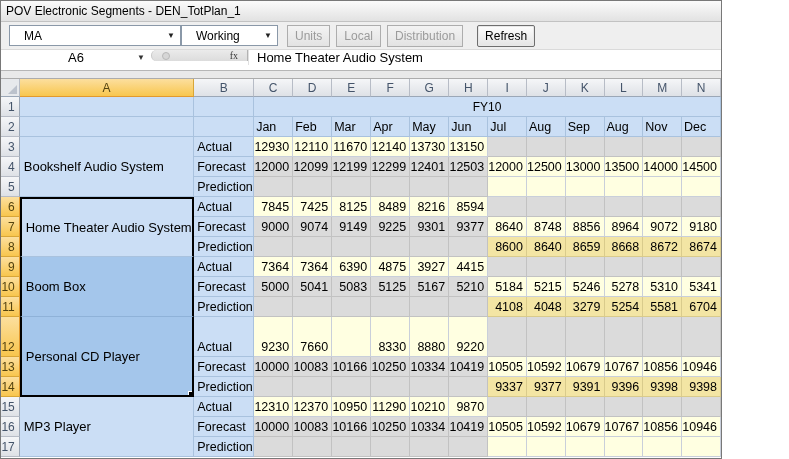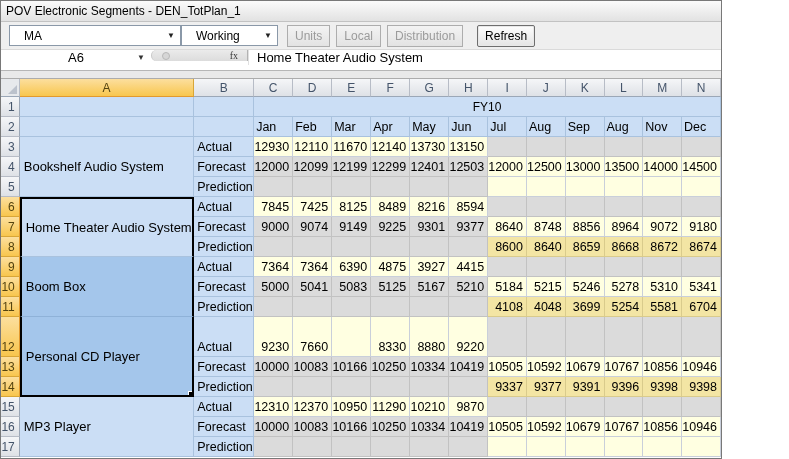--- a/index.html
+++ b/index.html
@@ -287,21 +287,21 @@
             <td class="rhead rhead-sel">11</td>
             <td class="b">Prediction</td>
             <td class="g"></td>
             <td class="g"></td>
             <td class="g"></td>
             <td class="g"></td>
             <td class="g"></td>
             <td class="g"></td>
             <td class="t num">4108</td>
             <td class="t num">4048</td>
-            <td class="t num">3699</td>
+            <td class="t num">3279</td>
             <td class="t num">5254</td>
             <td class="t num">5581</td>
             <td class="t num">6704</td>
           </tr>
           <tr class="h40">
             <td class="rhead rhead-sel">12</td>
             <td class="acell bs selL selR selB rel" rowspan="3"><span class="pname">Personal CD Player</span><span class="fill-handle"></span></td>
             <td class="b">Actual</td>
             <td class="y num">9230</td>
             <td class="y num">7660</td>

